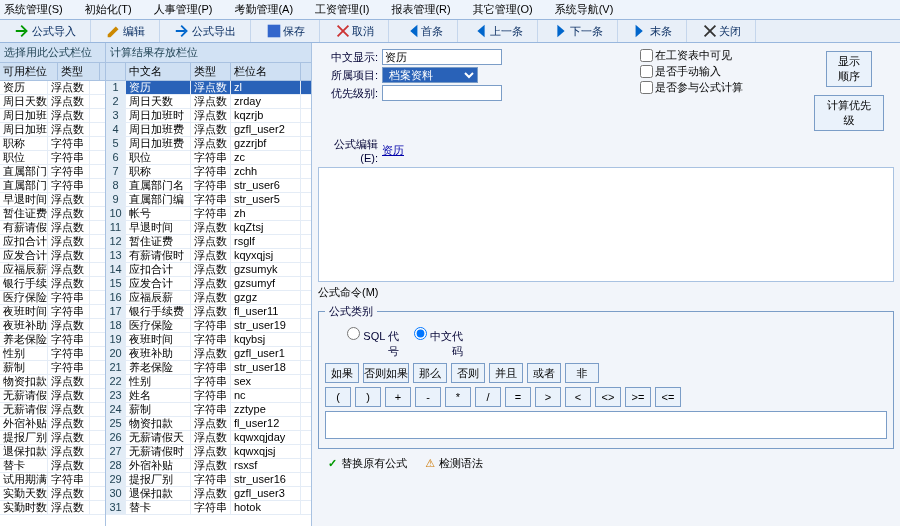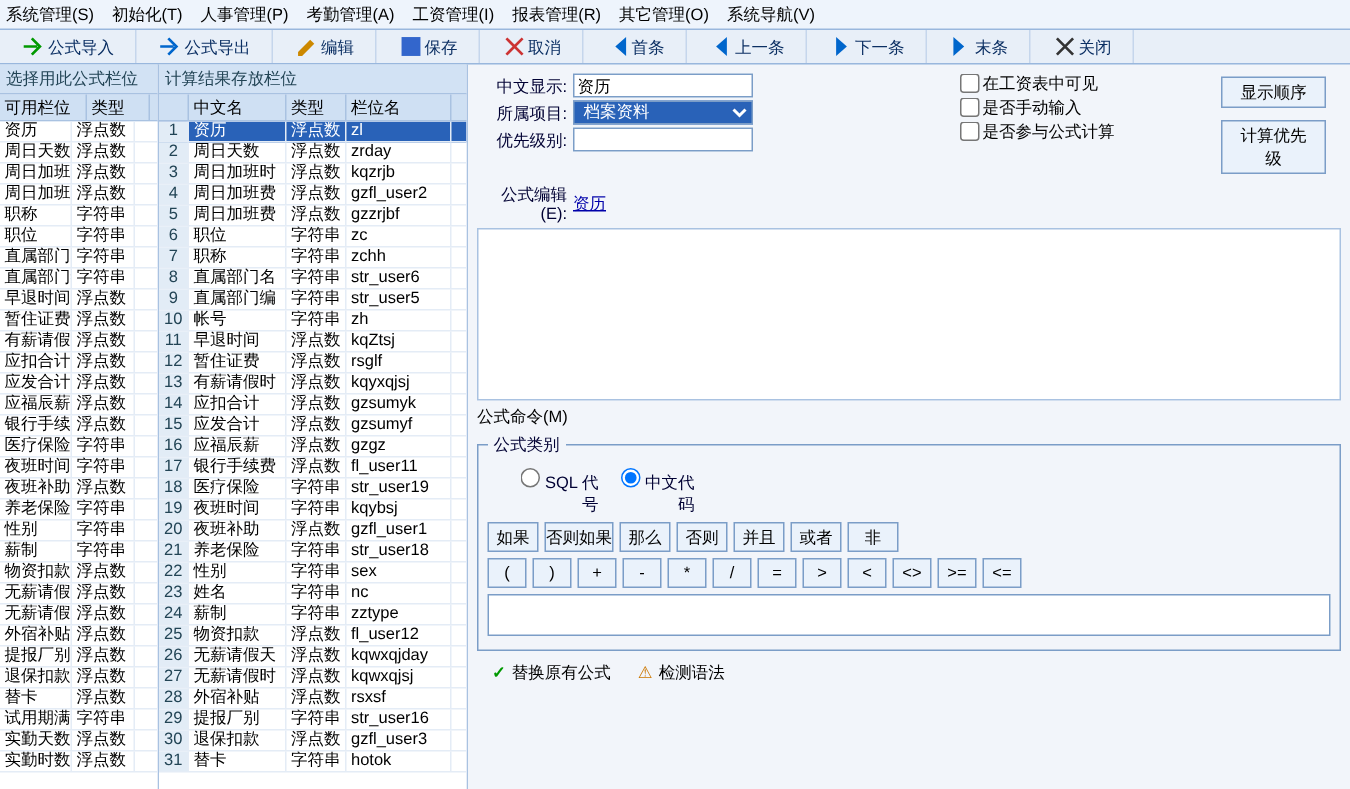--- a/index.html
+++ b/index.html
@@ -1,17 +1,17 @@
 <!DOCTYPE html>
 <html><head>
 <meta charset="utf-8">
 <style>
 *{box-sizing:border-box;margin:0;padding:0;font-family:SimSun,Arial;font-size:11px}
 body{width:900px;height:526px;background:#f2f5fa;overflow:hidden}
-.menubar{background:#eef4fc;border-bottom:1px solid #99b7dd;padding:2px 4px;display:flex;gap:12px}
+.menubar{background:#eef4fc;border-bottom:1px solid #99b7dd;padding:2px 4px;display:flex;gap:22px}
 .menubar span{cursor:pointer}
 .toolbar{display:flex;border-bottom:1px solid #99b7dd;background:#e8eff8}
 .tbtn{display:flex;flex-direction:row;align-items:center;padding:2px 14px;border-right:1px solid #c5d6ec;cursor:pointer}
 .tbtn svg{width:18px;height:18px}
 .tbtn span{margin-top:1px;color:#0b2f63}
 .row{display:flex;height:calc(100% - 42px)}
 .left{width:106px;border-right:1px solid #a9c2e1;display:flex;flex-direction:column}
 .sub{background:#d2e2f4;padding:2px 4px;border-bottom:1px solid #a9c2e1;font-size:11px;color:#245;margin-bottom:0}
 .hdrrow{display:flex;background:#cfe0f3;border-bottom:1px solid #a9c2e1}
 .hdrrow div{padding:1px 3px;border-right:1px solid #a9c2e1}
@@ -67,29 +67,29 @@
 
 <div class="toolbar">
     <div class="tbtn">
       <svg viewBox="0 0 20 20">
         <path d="M2 10h10M8 4l6 6-6 6" stroke="#090" stroke-width="2" fill="none"></path>
       </svg>
       <span>公式导入</span>
     </div>
     <div class="tbtn">
       <svg viewBox="0 0 20 20">
+        <path d="M3 14l9-9 3 3-9 9H3z" fill="#c80"></path>
+      </svg>
+      <span>编辑</span>
+    </div>
+    <div class="tbtn">
+      <svg viewBox="0 0 20 20">
         <path d="M2 10h10M8 4l6 6-6 6" stroke="#06c" stroke-width="2" fill="none"></path>
       </svg>
       <span>公式导出</span>
-    </div>
-    <div class="tbtn">
-      <svg viewBox="0 0 20 20">
-        <path d="M3 14l9-9 3 3-9 9H3z" fill="#c80"></path>
-      </svg>
-      <span>编辑</span>
     </div>
     <div class="tbtn">
       <svg viewBox="0 0 20 20">
         <rect x="3" y="3" width="14" height="14" fill="#36c"></rect>
       </svg>
       <span>保存</span>
     </div>
     <div class="tbtn">
       <svg viewBox="0 0 20 20">
         <path d="M4 4l12 12M16 4L4 16" stroke="#c33" stroke-width="2"></path>
@@ -461,36 +461,36 @@
  </div>
  <div class="right">
   <div style="display:flex">
    <div style="flex:1">
     <div class="frow">
             <label>中文显示:</label>
             <input type="text" style="width: 120px;" value="资历">
           </div>
     <div class="frow">
             <label>所属项目:</label>
-            <select style="width:120px;background:#2962b8;color:#fff"><option>档案资料</option></select>
+            <select style="width:96px;background:#2962b8;color:#fff"><option>档案资料</option></select>
           </div>
     <div class="frow">
             <label>优先级别:</label>
             <input type="text" style="width: 120px;" value="">
           </div>
    </div>
    <div style="width:180px;padding-left:6px">
     <div id="chks">
             <div class="chk"><input type="checkbox" style=""> 在工资表中可见</div>
             <div class="chk"><input type="checkbox" style=""> 是否手动输入</div>
             <div class="chk"><input type="checkbox" style=""> 是否参与公式计算</div>
           </div>
    </div>
    <div style="width:80px">
-    <button class="btn" style="margin:4px 0;width:70px">显示顺序</button>
+    <button class="btn" style="margin:4px 12px;width:46px">显示顺序</button>
     <button class="btn" style="margin:4px 0;width:70px">计算优先级</button>
    </div>
   </div>
   <div class="frow">
         <label>公式编辑(E):</label>
         <a class="lk">资历</a>
       </div>
   <div class="box"></div>
   <div><span>公式命令(M)</span></div>
   <fieldset class="cmdbox">

